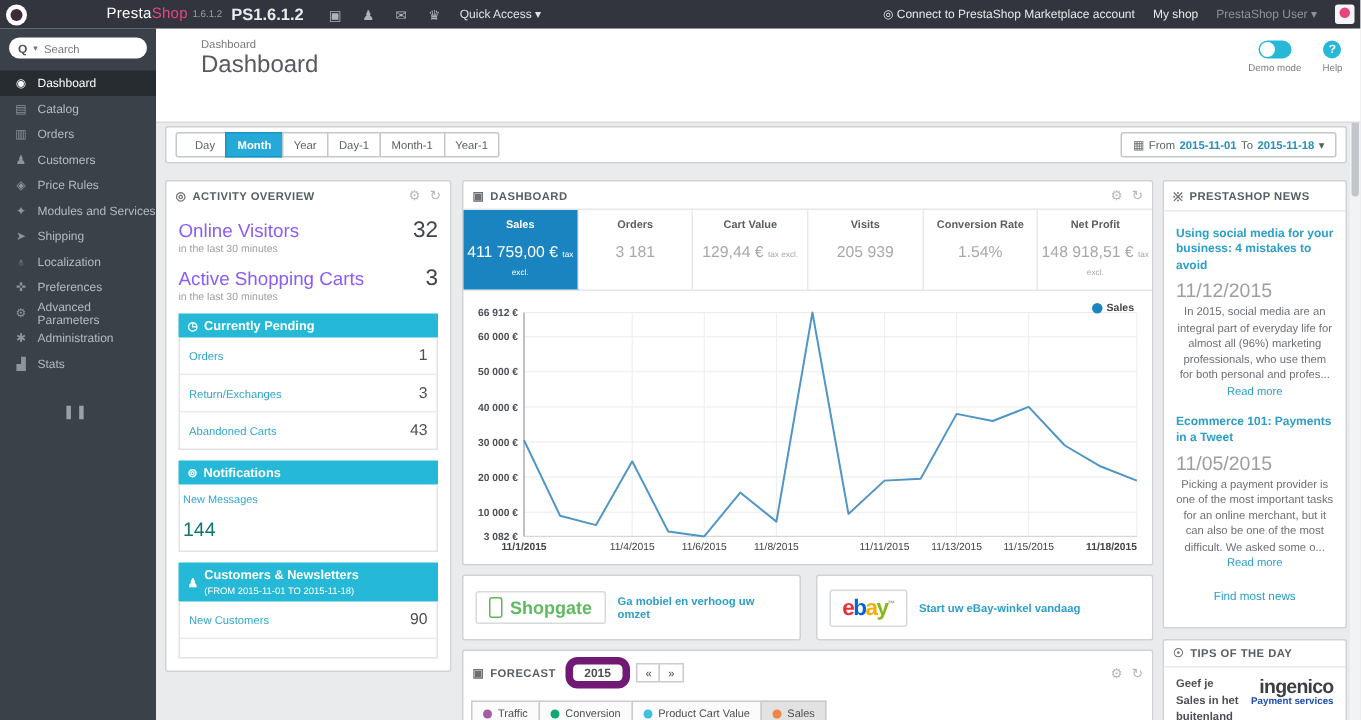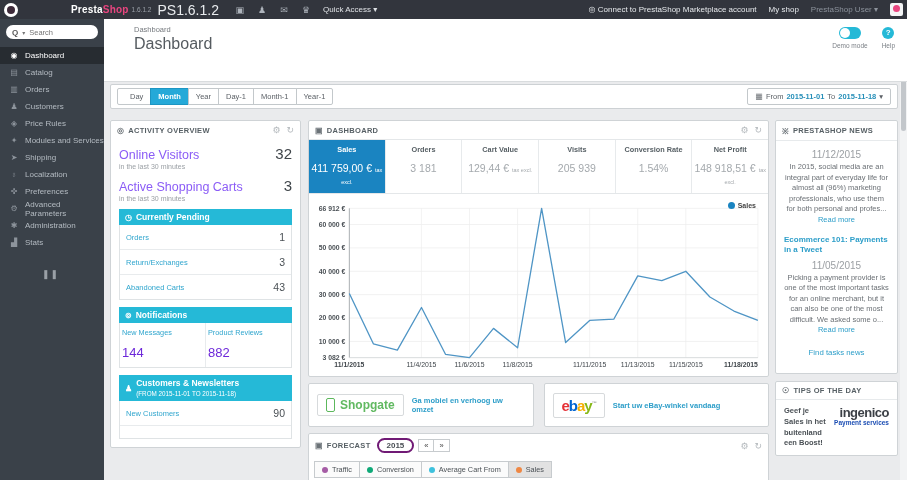--- a/index.html
+++ b/index.html
@@ -4,24 +4,24 @@
 <style>
   * { margin:0; padding:0; box-sizing:border-box; }
   html,body { width:907px; height:480px; overflow:hidden; }
   body { font-family:"Liberation Sans", sans-serif; background:#eaebed; position:relative; font-size:9px; color:#5b6066; }
   #root { position:absolute; inset:0; width:907px; height:480px; overflow:hidden; }
 
   
   #topbar { position:absolute; left:0; top:0; width:907px; height:19px; background:#32353d; display:flex; align-items:center; color:#cfd3d8; font-size:8px; z-index:30; }
   .tb-logo { width:14px; height:14px; border-radius:50%; background:#fff; margin:0 5px 0 4px; position:relative; flex:0 0 auto; }
   .tb-logo::after { content:""; position:absolute; left:3px; top:3px; width:8px; height:8px; border-radius:50%; background:#3e2b3a; }
-  .brand { font-size:10px; font-weight:bold; color:#fff; letter-spacing:.2px;padding-left:48px; }
+  .brand { font-size:10px; font-weight:normal; color:#fff; letter-spacing:.2px;padding-left:48px; }
   .brand .shop { color:#e8457f; }
   .tb-ver { font-size:6.5px; color:#9aa0a8; margin:0 6px 0 3px; }
-  .tb-ps { font-size:14px; font-weight:normal; color:#e9ebee; margin-right:10px; }
+  .tb-ps { font-size:11px; font-weight:bold; color:#e9ebee; margin-right:10px; }
   .tb-ic { width:22px; text-align:center; font-size:9px; color:#aeb4bc; cursor:pointer; }
   .tb-quick { margin-left:6px; color:#dfe2e6; cursor:pointer; }
   .tb-right { margin-left:auto; display:flex; align-items:center; gap:12px; padding-right:4px; }
   .tb-link { color:#e6e9ec; cursor:pointer; }
   .tb-user { color:#8d939c; cursor:pointer; }
   .tb-avatar { width:13px; height:13px; border-radius:2px; background:#f4f5f6; position:relative; overflow:hidden; }
   .tb-avatar::after { content:""; position:absolute; left:3px; top:2px; width:7px; height:7px; border-radius:50%; background:#e8457f; }
 
   
   #sidebar { position:absolute; left:0; top:19px; width:104px; height:461px; background:#3a4149; z-index:20; }
@@ -80,21 +80,21 @@
   .sec-sub { font-size:6.3px; font-weight:normal; }
   .sec-list { border:1px solid #dfe3e5; border-top:0; }
   .sec-row { display:flex; align-items:center; padding:6px 6px; border-bottom:1px solid #e8ebed; }
   .sec-row:last-child { border-bottom:0; }
   .sec-row .lbl { font-size:7.5px; color:#31a6ce; cursor:pointer; }
   .sec-row .val { margin-left:auto; font-size:10.5px; color:#4a5055; }
   .notif-grid { display:flex; border:1px solid #dfe3e5; border-top:0; }
   .notif-cell { flex:1; padding:5px 2px 7px 2px; }
   .notif-cell + .notif-cell { border-left:1px solid #e8ebed; }
   .notif-cell .lbl { font-size:7.3px; color:#31a6ce; cursor:pointer; }
-  .notif-cell .val { font-size:13px; color:#6d28d9; margin-top:8px; }
+  .notif-cell .val { font-size:13px; color:#0f766e; margin-top:8px; }
 
   
   #dash-panel { width:100%; }
   .kpi-row { display:flex; border-top:1px solid #e4e7e9; border-bottom:1px solid #e4e7e9; }
   .kpi { flex:1; text-align:center; padding:5px 2px 7px 2px; border-right:1px solid #e7eaec; cursor:pointer; }
   .kpi:last-child { border-right:0; }
   .kpi .k-lbl { font-size:7.3px; font-weight:bold; color:#565f64; }
   .kpi .k-val { font-size:10.5px; color:#a4a9ad; margin-top:8px; }
   .kpi .k-suf { font-size:5.5px; }
   .kpi.active { background:#1a84c1; }
@@ -109,32 +109,32 @@
   .banner { flex:1; background:#fff; border:1px solid #cfd3d6; border-radius:2px; height:44px; display:flex; align-items:center; padding:0 8px; gap:8px; }
   .logo-box { border:1px solid #d7dadc; border-radius:2px; padding:3px 8px; display:flex; align-items:flex-start; gap:5px; background:#fff; }
   .sg-phone { width:9px; height:14px; border:1.6px solid #5cb85c; border-radius:2px; }
   .sg-name { font-size:12px; font-weight:bold; color:#61b961; }
   .banner-link { font-size:7.5px; font-weight:bold; color:#2d9ec9; cursor:pointer; }
   .ebay-word { font-size:15px; font-weight:bold; letter-spacing:-1px; }
   .ebay-tm { font-size:5px; color:#999; vertical-align:super; }
 
   
   #forecast { margin-top:6px; }
-  .year-pill { border:2px solid #701a75; border-radius:8px; padding:1px 8px; font-size:8px; font-weight:bold; color:#4a5055; margin-left:6px; }
+  .year-pill { border:5px solid #701a75; border-radius:8px; padding:1px 8px; font-size:8px; font-weight:bold; color:#4a5055; margin-left:6px; }
   .fc-nav { display:flex; margin-left:5px; }
   .fc-nav span { border:1px solid #c7cbce; background:#fff; padding:1px 5px; font-size:7.5px; color:#444; cursor:pointer; margin-left:-1px; }
   .fc-legend { display:flex; padding:4px 6px 8px 6px; }
   .fc-btn { display:flex; align-items:center; gap:4px; border:1px solid #c7cbce; background:#fbfbfb; padding:3px 7px; font-size:7.3px; color:#4a5055; margin-left:-1px; cursor:pointer; }
   .fc-btn.pressed { background:#e2e2e2; }
   .fc-dot { width:6px; height:6px; border-radius:50%; }
 
   
   #news .n-body { padding:4px 8px 6px 8px; border-top:1px solid #e7eaec; }
   .n-title { font-size:8px; font-weight:bold; color:#2d9ec9; line-height:1.3; cursor:pointer; margin-top:6px; }
-  .n-date { font-size:10px; color:#9b9fa3; margin:4px 0 2px 0;text-align:center; }
+  .n-date { font-size:13px; color:#9b9fa3; margin:4px 0 2px 0; }
   .n-exc { font-size:7.5px; color:#6b7075; line-height:1.4;text-align:center; }
   .n-more { color:#2d9ec9; cursor:pointer; font-size:7.5px; }
   .n-foot { text-align:center; font-size:7.8px; color:#2d9ec9; padding:12px 0 10px 0; cursor:pointer; }
   #tips { margin-top:7px; }
   .t-body { padding:6px 8px; border-top:1px solid #e7eaec; }
   .ing-logo { float:right; text-align:right; margin:0 0 2px 4px; }
   .ing-1 { font-size:13px; font-weight:bold; color:#3b3f45; letter-spacing:-.5px; line-height:1; }
   .ing-2 { font-size:6.5px; font-weight:bold; color:#1b4db3; line-height:1.2; }
   .t-head { font-size:7.5px; font-weight:bold; color:#4a5055; line-height:1.45; }
 
@@ -300,24 +300,20 @@
         </div>
 
         <div class="sec-bar">
             <span class="sic">⊚</span>
             <span>Notifications</span>
           </div>
         <div class="notif-grid">
           <div class="notif-cell">
               <div class="lbl">New Messages</div>
               <div class="val">144</div>
-            </div>
-          <div class="notif-cell">
-              <div class="lbl">Product Reviews</div>
-              <div class="val">882</div>
             </div>
         </div>
 
         <div class="sec-bar">
             <span class="sic">♟</span>
             <span><span>Customers &amp; Newsletters</span><br><span class="sec-sub">(FROM 2015-11-01 TO 2015-11-18)</span></span>
           </div>
         <div class="sec-list">
           <div class="sec-row">
               <span class="lbl">New Customers</span>
@@ -449,49 +445,50 @@
         <div class="fc-btn">
             <span class="fc-dot" style="background-color: rgb(165, 92, 165);"></span>
             <span>Traffic</span>
           </div>
         <div class="fc-btn">
             <span class="fc-dot" style="background-color: rgb(15, 169, 120);"></span>
             <span>Conversion</span>
           </div>
         <div class="fc-btn">
             <span class="fc-dot" style="background-color: rgb(62, 193, 221);"></span>
-            <span>Average Cart From</span>
+            <span>Product Cart Value</span>
           </div>
         <div class="fc-btn pressed">
             <span class="fc-dot" style="background-color: rgb(239, 135, 67);"></span>
             <span>Sales</span>
           </div>
       </div>
     </div>
   </div>
 
   <div id="col-right">
     <div id="news" class="panel">
       <div class="p-head">
         <div class="p-title">
             <span class="pic">※</span>
             <span>PRESTASHOP NEWS</span>
           </div>
       </div>
       <div class="n-body">
         <div>
+          <div class="n-title">Using social media for your business: 4 mistakes to avoid</div>
           <div class="n-date">11/12/2015</div>
           <div class="n-exc"><span>In 2015, social media are an integral part of everyday life for almost all (96%) marketing professionals, who use them for both personal and profes...</span> <span class="n-more">Read more</span></div>
         </div>
         <div style="margin-top:10px;">
           <div class="n-title">Ecommerce 101: Payments in a Tweet</div>
           <div class="n-date">11/05/2015</div>
           <div class="n-exc"><span>Picking a payment provider is one of the most important tasks for an online merchant, but it can also be one of the most difficult. We asked some o...</span> <span class="n-more">Read more</span></div>
         </div>
-        <div class="n-foot">Find tasks news</div>
+        <div class="n-foot">Find most news</div>
       </div>
     </div>
 
     <div id="tips" class="panel">
       <div class="p-head">
         <div class="p-title">
             <span class="pic">☉</span>
             <span>TIPS OF THE DAY</span>
           </div>
       </div>

